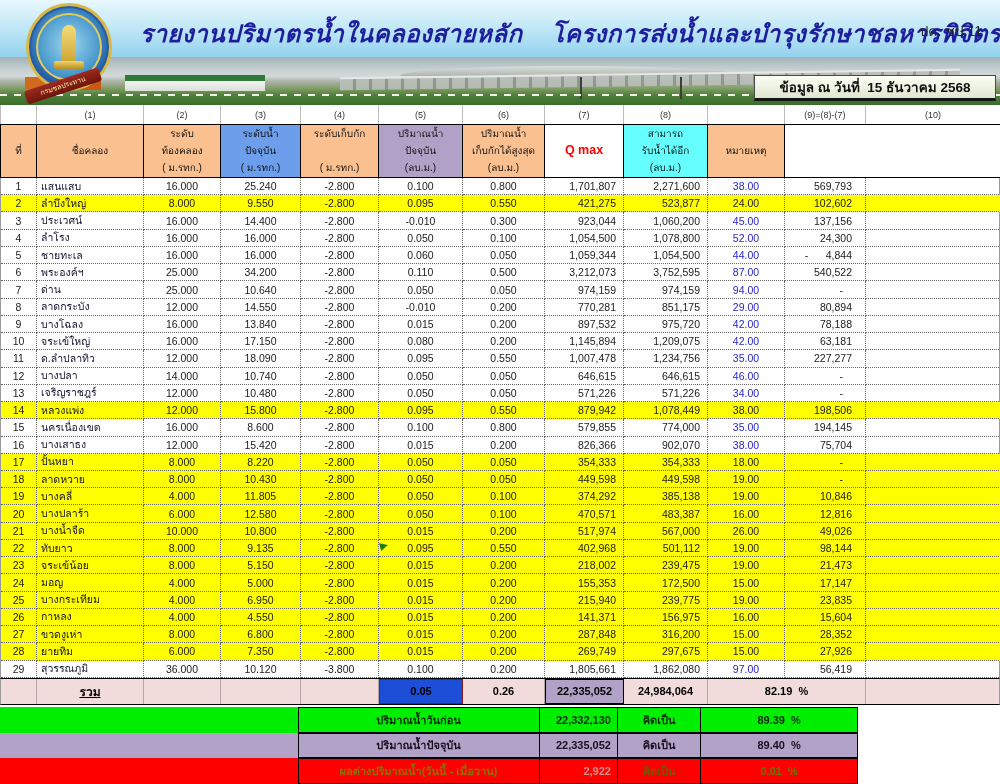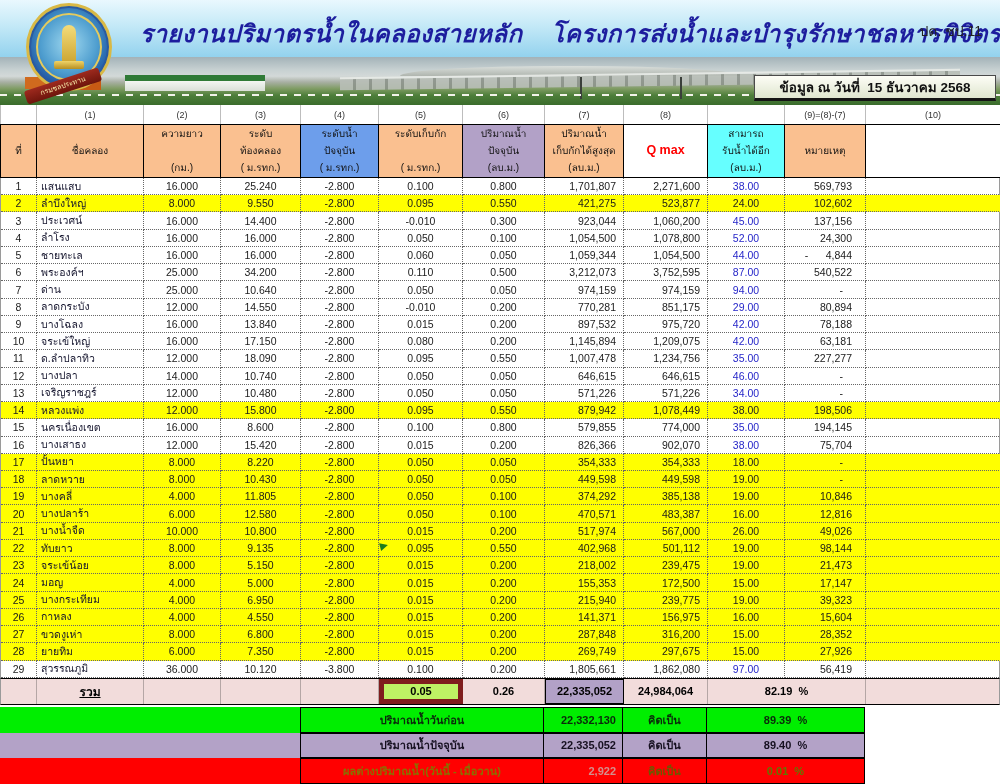--- a/index.html
+++ b/index.html
@@ -83,26 +83,26 @@
   .cell.cap.dash { padding-right:22px; }
   .comment-marker { position:absolute; left:1px; top:2px; width:0; height:0;
     border-top:4px solid transparent; border-bottom:4px solid transparent;
     border-left:8px solid #1e7d1e; transform:rotate(-15deg); }
 
   
   .total-row { height:27px; background:#F2DCDB; border-top:1px solid #000; border-bottom:1px solid #000;
     border-left:1px solid #9a9a9a; border-right:1px solid #9a9a9a; font-weight:bold; font-size:11px; }
   .total-row .cell { border-right:1px solid #b5a6a5; display:flex; align-items:center; justify-content:center; white-space:pre; }
   .total-row .tl { text-decoration:underline; font-size:12px; }
-  .total-row .tblue { background:#bef264; border:5px solid #7f1d1d; }
+  .total-row .tblue { background:#1d4ed8; border:1px solid #7f1d1d; }
   .total-row .tpurple { background:#B2A1C7; border:1px solid #000; }
   .total-row .tpct { grid-column:10 / span 2; }
 
   
-  .summary { position:absolute; left:0; top:707px; width:1000px; }
+  .summary { position:absolute; left:0; top:707px; width:858px; }
   .sum-row { display:flex; height:25.6px; font-size:11px; font-weight:bold; }
   .sum-spacer { width:300px; }
   .sum-label { width:244px; display:flex; align-items:center; justify-content:center; border:1px solid #000; }
   .sum-value { width:79px; display:flex; align-items:center; justify-content:flex-end; padding-right:6px; border:1px solid #000; border-left:none; }
   .sum-note { width:84px; display:flex; align-items:center; justify-content:center; border:1px solid #000; border-left:none; }
   .sum-pct { width:158px; display:flex; align-items:center; justify-content:center; border:1px solid #000; border-left:none; white-space:pre; }
   .sum-green > div { background:#00EE00; color:#0b290b; }
   .sum-purple > div { background:#B3A2C7; color:#161020; }
   .sum-red > div { background:#FF0000; }
   .sum-red .sum-label { color:#8a7000; }
@@ -156,25 +156,20 @@
       <div class="ncell">(10)</div>
     </div>
   <div class="grid-row header-row" id="hdr">
       <div class="hcell bg-orange one">
         <div>ที่</div>
       </div>
       <div class="hcell bg-orange one">
         <div>ชื่อคลอง</div>
       </div>
       <div class="hcell bg-orange">
-        <div>ความยาว</div>
-        <div></div>
-        <div>(กม.)</div>
-      </div>
-      <div class="hcell bg-orange">
         <div>ระดับ</div>
         <div>ท้องคลอง</div>
         <div>( ม.รทก.)</div>
       </div>
       <div class="hcell bg-blue">
         <div>ระดับน้ำ</div>
         <div>ปัจจุบัน</div>
         <div>( ม.รทก.)</div>
       </div>
       <div class="hcell bg-orange">
@@ -545,21 +540,21 @@
         <div class="cell ct">25</div>
         <div class="cell nm">บางกระเทียม</div>
         <div class="cell ct">4.000</div>
         <div class="cell ct">6.950</div>
         <div class="cell ct">-2.800</div>
         <div class="cell ct">0.015</div>
         <div class="cell ct">0.200</div>
         <div class="cell rt">215,940</div>
         <div class="cell rt">239,775</div>
         <div class="cell qm">19.00</div>
-        <div class="cell cap">39,323</div>
+        <div class="cell cap">23,835</div>
         <div class="cell rm"></div>
       </div>
       <div class="grid-row data-row hl">
         <div class="cell ct">26</div>
         <div class="cell nm">กาหลง</div>
         <div class="cell ct">4.000</div>
         <div class="cell ct">4.550</div>
         <div class="cell ct">-2.800</div>
         <div class="cell ct">0.015</div>
         <div class="cell ct">0.200</div>

